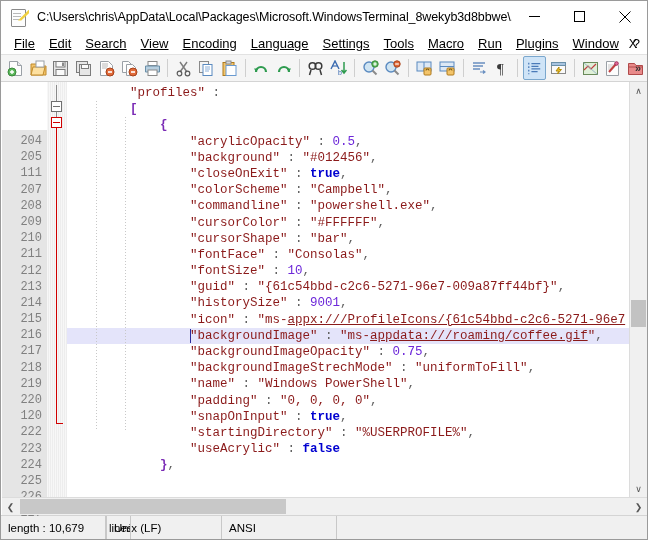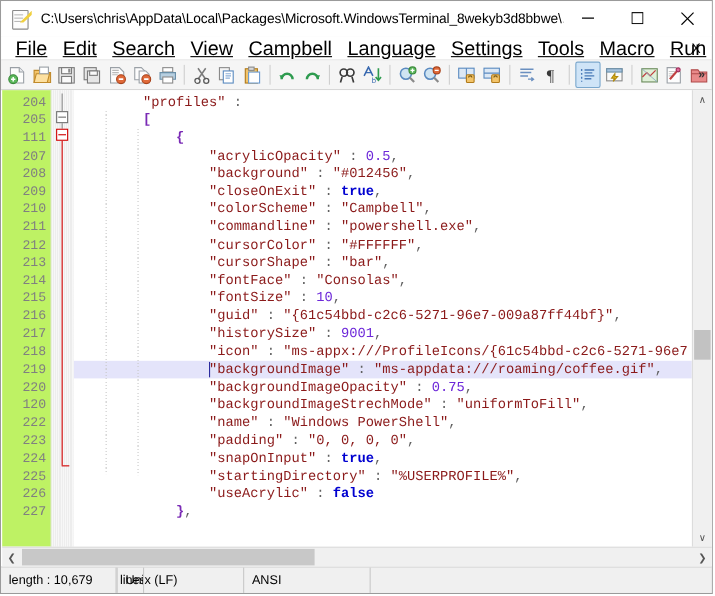--- a/index.html
+++ b/index.html
@@ -46,21 +46,21 @@
     font-size:12px;color:#000;background:transparent;
   }
   .winbtn svg{display:block;}
   
   .menubar{
     height:21px;flex:0 0 21px;display:flex;align-items:center;
     background:#ffffff;border-bottom:1px solid #e2e2e2;
     padding-left:6px;position:relative;
   }
   .menu-item{
-    font-size:18px;color:#000;padding:2px 7px 2px 7px;white-space:nowrap;
+    font-size:13px;color:#000;padding:2px 7px 2px 7px;white-space:nowrap;
     line-height:14px;
   }
   .menu-item u{text-decoration:underline;}
   .menu-x{position:absolute;right:10px;font-size:12.5px;color:#000;}
   
   .toolbar{
     height:26px;flex:0 0 26px;display:flex;align-items:center;
     background:#f5f5f5;border-bottom:1px solid #d4d4d4;
     padding-left:3px;position:relative;
   }
@@ -94,44 +94,45 @@
     display:flex;align-items:center;justify-content:center;border-radius:1px;flex:0 0 13px;
     line-height:1;
   }
   
   .editor-wrap{
     flex:1 1 auto;display:flex;flex-direction:column;min-height:0;
     background:#ffffff;border-left:1px solid #ffffff;
   }
   .editor-row{flex:1 1 auto;display:flex;min-height:0;position:relative;}
   .gutter{
-    width:45px;flex:0 0 45px;background:#bef264;
+    width:45px;flex:0 0 45px;background:#e5e5e5;
     font-family:"Liberation Mono","DejaVu Sans Mono",monospace;
     font-size:12px;color:#808080;text-align:right;
     padding-top:3px;box-sizing:border-box;
     border-right:1px solid #e4e4e4;
+    margin-top:48px;
   }
   .gutter div{height:16.2px;line-height:16.2px;padding-right:4px;}
   .foldcol{
     width:20px;flex:0 0 20px;background:#f7f7f7;position:relative;
     background-image:repeating-linear-gradient(to right,#f7f7f7 0 1px,#ededed 1px 2px);
   }
   .code{
     flex:1 1 auto;position:relative;overflow:hidden;background:#ffffff;
     font-family:"Liberation Mono","DejaVu Sans Mono",monospace;
     font-size:12.5px;padding-top:3px;box-sizing:border-box;
   }
   .cl{height:16.2px;line-height:16.2px;white-space:pre;padding-left:3px;}
   .cl.hl{background:#e4e4fa;}
   .k{color:#8b1a1a;}      
   .p{color:#606060;}      
   .n{color:#6d28d9;}      
   .b{color:#0000d0;font-weight:bold;} 
   .br{color:#7a2ab5;font-weight:bold;} 
-  .u{}
+  .u{text-decoration:underline;}
   .caret{
     position:absolute;width:1px;background:#2b2b9e;
   }
   .indent-guide{
     position:absolute;top:0;bottom:0;width:1px;
     background-image:repeating-linear-gradient(to bottom,#c8c8c8 0 1px,transparent 1px 3px);
   }
   
   .fold-line{position:absolute;width:1px;}
   .fold-box{
@@ -196,21 +197,21 @@
           </svg>
       </div>
     </div>
   </div>
 
   <div class="menubar">
     <div class="menu-item"><u>File</u></div>
     <div class="menu-item"><u>Edit</u></div>
     <div class="menu-item"><u>Search</u></div>
     <div class="menu-item"><u>View</u></div>
-    <div class="menu-item"><u>Campbell</u></div>
+    <div class="menu-item"><u>Encoding</u></div>
     <div class="menu-item"><u>Language</u></div>
     <div class="menu-item"><u>Settings</u></div>
     <div class="menu-item"><u>Tools</u></div>
     <div class="menu-item"><u>Macro</u></div>
     <div class="menu-item"><u>Run</u></div>
     <div class="menu-item"><u>Plugins</u></div>
     <div class="menu-item"><u>Window</u></div>
     <div class="menu-item"><span>?</span></div>
     <div class="menu-x">X</div>
   </div>

